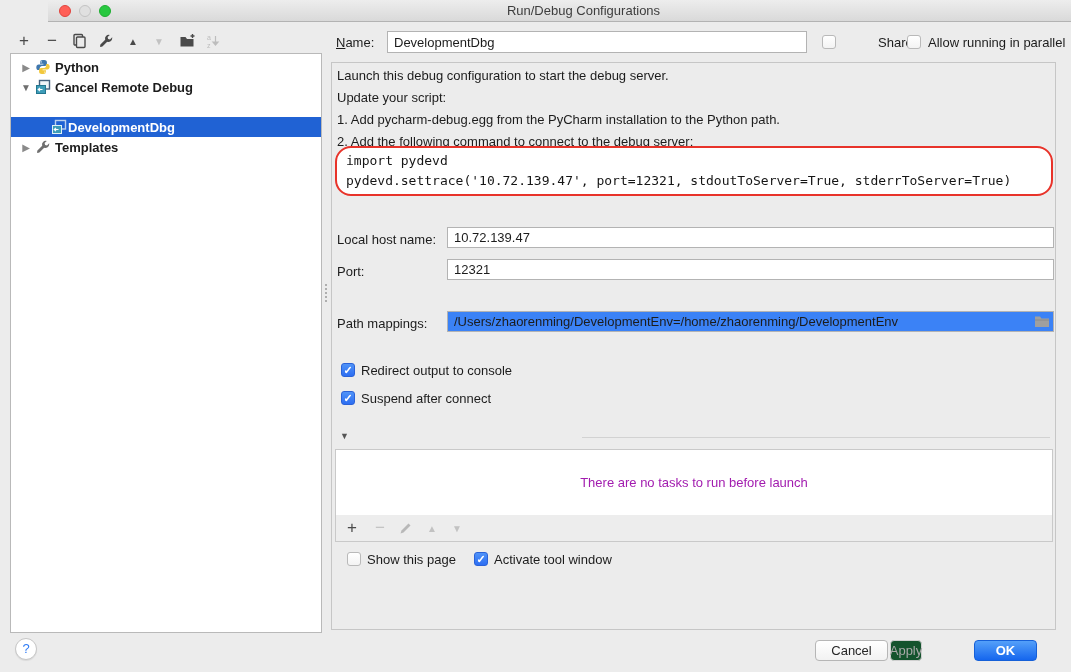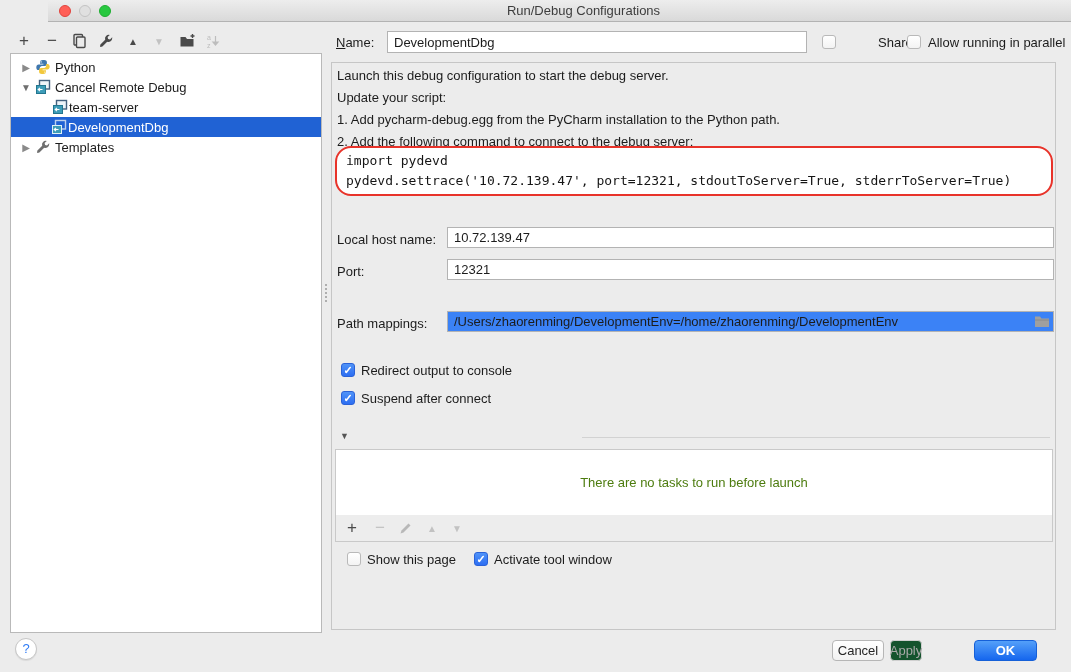--- a/index.html
+++ b/index.html
@@ -20,21 +20,21 @@
   .tb-btn { position:absolute; top:30px; width:22px; height:22px;
     display:flex; align-items:center; justify-content:center; font-size:17px; color:#4a4a4a; }
   .tb-btn.small { font-size:10px; }
   .tb-btn.disabled { color:#c2c2c2; }
   
   .tree { position:absolute; left:10px; top:53px; width:312px; height:580px;
     background:#fff; border:1px solid #b9b9b9; }
   .trow { position:absolute; left:1px; width:308px; height:20px; display:flex; align-items:center; }
   .trow .arr { position:absolute; left:8px; width:12px; font-size:10px; color:#8a8a8a; text-align:center; }
   .trow .ticon { position:absolute; top:2px; }
-  .trow .tlabel { position:absolute; top:2.5px; font-weight:normal; white-space:nowrap; }
+  .trow .tlabel { position:absolute; top:2.5px; font-weight:bold; white-space:nowrap; }
   .trow.selected { background:#2062d4; left:0; width:310px; }
   .trow.selected .tlabel { color:#fff; }
   .splitter { position:absolute; left:324px; top:283px; width:4px; height:20px;
     background-image:radial-gradient(#aeaeae 1px, transparent 1px); background-size:4px 4px; }
   
   .lbl { position:absolute; white-space:nowrap; }
   .mn { text-decoration:underline; }
   input.txt { position:absolute; height:21px; border:1px solid #b3b3b3; background:#fff;
     font-family:"Liberation Sans",sans-serif; font-size:13px; padding:0 6px; color:#1c1c1c; }
   
@@ -47,33 +47,33 @@
     background:#ececec; border:1px solid #c6c6c6; }
   .panel .para { position:absolute; left:5px; height:20px; line-height:20px; white-space:nowrap; }
   .codebox { position:absolute; left:3px; top:83px; width:718px; height:50px;
     background:#fff; border:2.5px solid #e8332a; border-radius:16px; padding:3px 9px; }
   .codebox .cl { font-family:"DejaVu Sans Mono", monospace; font-size:13px; line-height:20px;
     color:#151515; white-space:pre; }
   .fld-label { position:absolute; left:5px; height:20px; line-height:20px; }
   .hline { position:absolute; height:1px; background:#d2d2d2; }
   .taskbox { position:absolute; left:3px; top:386px; width:718px; height:67px;
     background:#fff; border:1px solid #c9c9c9; display:flex; align-items:center; justify-content:center; }
-  .taskbox .empty { color:#4d7c0f; }
+  .taskbox .empty { color:#a21caf; }
   .taskbar { position:absolute; left:3px; top:452px; width:718px; height:27px;
     background:#ededed; border:1px solid #c9c9c9; border-top:none; }
   .taskbar .tb-btn { top:2px; }
   .cb-label { position:absolute; white-space:nowrap; line-height:16px; }
   
   .help { position:absolute; left:15px; top:638px; width:22px; height:22px; border-radius:50%;
     background:#fff; border:1px solid #c6c6c6; color:#2f7cf6; text-align:center; line-height:20px;
     font-size:13px; box-shadow:0 1px 1px rgba(0,0,0,.08); }
   .btn { position:absolute; top:640px; height:21px; border-radius:4px; font-size:13px;
     display:flex; align-items:center; justify-content:center;
     background:linear-gradient(#fff,#f2f2f2); border:1px solid #b6b6b6; color:#262626; }
-  .btn-cancel { left:832px; width:52px;text-align:center; }
+  .btn-cancel { left:815px; width:73px;text-align:center; }
   .btn-apply  { left:890px; width:32px; background:#14532d; border-color:#d0d0d0; color:#a9a9a9; }
   .btn-ok { left:974px; width:63px; background:linear-gradient(#54a0f9,#1566ee);
     border-color:#1560d8; color:#fff; font-weight:bold; }
   svg { display:block; }
 </style>
 </head>
 <body>
 
 <div class="titlebar">
   <span class="tl tl-red"></span>
@@ -142,30 +142,20 @@
   <div class="trow" style="top:23px">
     <span class="arr" style="color:#6f6f6f">▼</span>
     <span class="ticon" style="left:23px">
       <svg width="16" height="16" viewBox="0 0 16 16">
         <rect x="4.5" y="1.5" width="10" height="8.5" fill="#eef4f9" stroke="#44617e" stroke-width="1.4"></rect>
         <rect x="1.5" y="6.5" width="9" height="8" fill="#3d9cb8" stroke="#23768f" stroke-width="1"></rect>
         <path d="M3.5 10.5h4M5 8.8l-1.8 1.7L5 12.2" stroke="#fff" stroke-width="1.1" fill="none"></path>
       </svg>
     </span>
     <span class="tlabel" style="left:43px">Cancel Remote Debug</span>
-  </div>
-  <div class="trow" style="top:43px">
-    <span class="ticon" style="left:40px">
-      <svg width="16" height="16" viewBox="0 0 16 16">
-        <rect x="4.5" y="1.5" width="10" height="8.5" fill="#eef4f9" stroke="#44617e" stroke-width="1.4"></rect>
-        <rect x="1.5" y="6.5" width="9" height="8" fill="#3d9cb8" stroke="#23768f" stroke-width="1"></rect>
-        <path d="M3.5 10.5h4M5 8.8l-1.8 1.7L5 12.2" stroke="#fff" stroke-width="1.1" fill="none"></path>
-      </svg>
-    </span>
-    <span class="tlabel" style="left:57px; font-weight:normal;">team-server</span>
   </div>
   <div class="trow selected" style="top:63px">
     <span class="ticon" style="left:40px">
       <svg width="16" height="16" viewBox="0 0 16 16">
         <rect x="4.5" y="1.5" width="10" height="8.5" fill="#2062d4" stroke="#bcd0ee" stroke-width="1.4"></rect>
         <rect x="1.5" y="6.5" width="9" height="8" fill="#3d9cb8" stroke="#dff0f5" stroke-width="1"></rect>
         <path d="M3.5 10.5h4M5 8.8l-1.8 1.7L5 12.2" stroke="#fff" stroke-width="1.1" fill="none"></path>
       </svg>
     </span>
     <span class="tlabel" style="left:57px">DevelopmentDbg</span>

